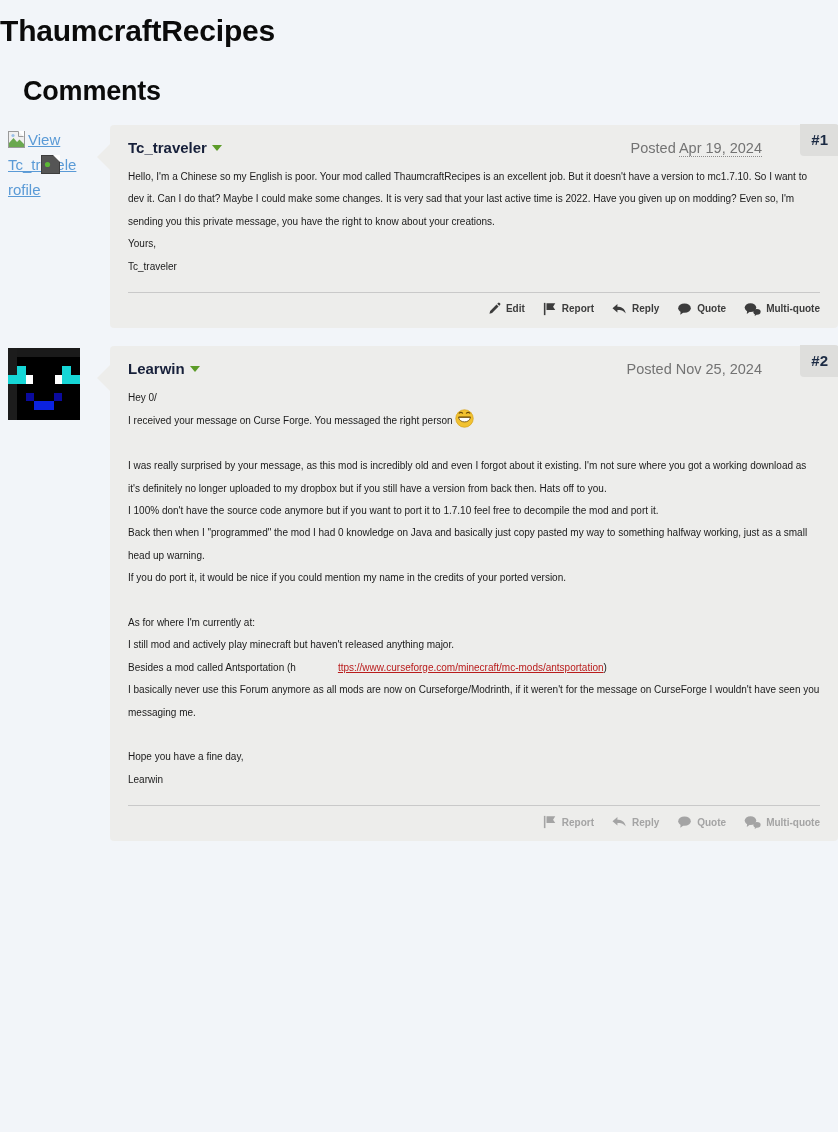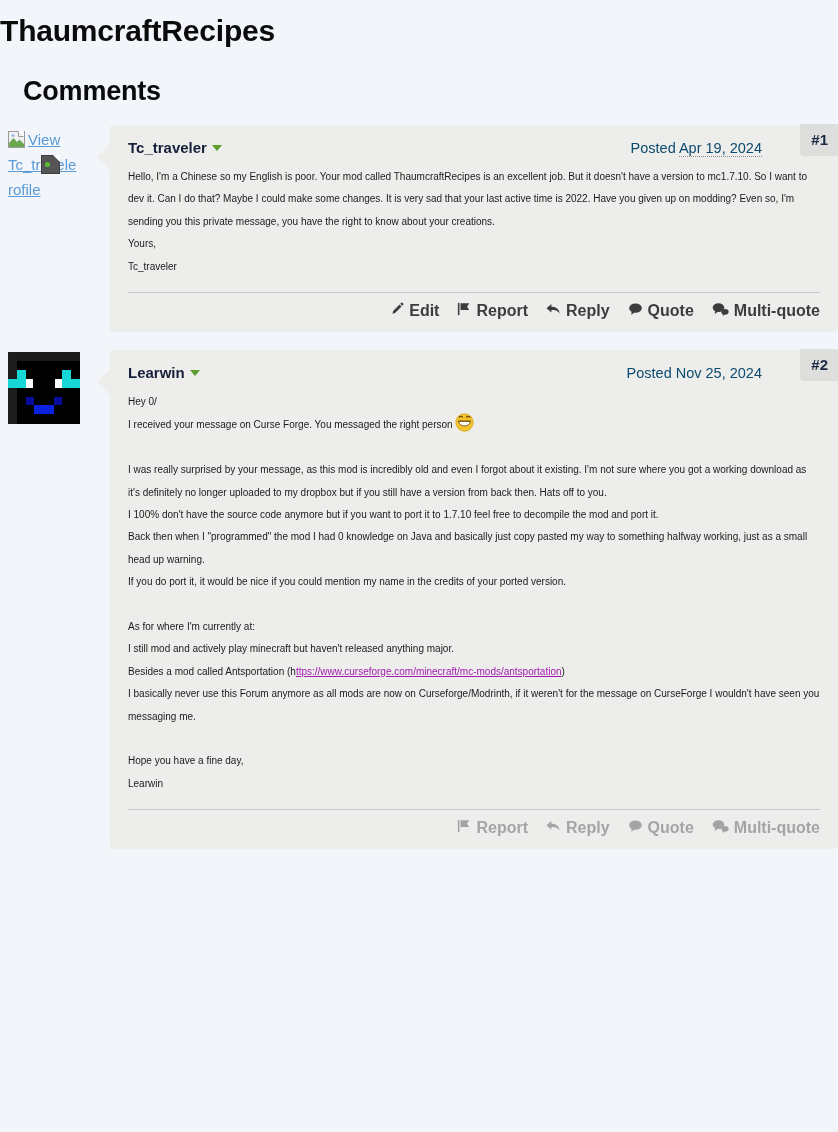--- a/index.html
+++ b/index.html
@@ -135,37 +135,38 @@
     margin-left: 5px;
     width: 0; height: 0;
     border-left: 5px solid transparent;
     border-right: 5px solid transparent;
     border-top: 6px solid #5c9c28;
     vertical-align: 2px;
   }
   .posted {
     margin-left: auto;
     font-size: 14.5px;
-    color: #0c4a6e;
+    color: #737373;
     white-space: nowrap;
   }
   .posted .dt-dotted {
     border-bottom: 1px dotted #8b8b8b;
   }
 
   .bubble-body {
     font-size: 10px;
     line-height: 22.4px;
     color: #1a1a1a;
     white-space: pre-wrap;
     word-wrap: break-word;
   }
   .bubble-body a {
-    color: #a21caf;
+    color: #b91c1c;
     text-decoration: underline;
+    margin-left: 42px;
   }
   .emoji-inline {
     display: inline-block;
     width: 19px; height: 19px;
     vertical-align: -4px;
   }
 
   .bubble-divider {
     border: 0;
     border-top: 1px solid #c9c9c9;
@@ -174,23 +175,23 @@
 
   .actions {
     display: flex;
     justify-content: flex-end;
     align-items: center;
     gap: 18px;
     padding-top: 9px;
   }
   .action {
     display: inline-flex;
-    align-items: flex-start;
+    align-items: center;
     gap: 5px;
-    font-size: 16px;
+    font-size: 10px;
     font-weight: bold;
     color: #3c3c3c;
     text-decoration: none;
     white-space: nowrap;
   }
   .actions.muted .action { color: #a4a4a4; }
   .action svg { display: block; }
   .action .ic { display:inline-flex; align-items:center; }
 </style>
 </head>

